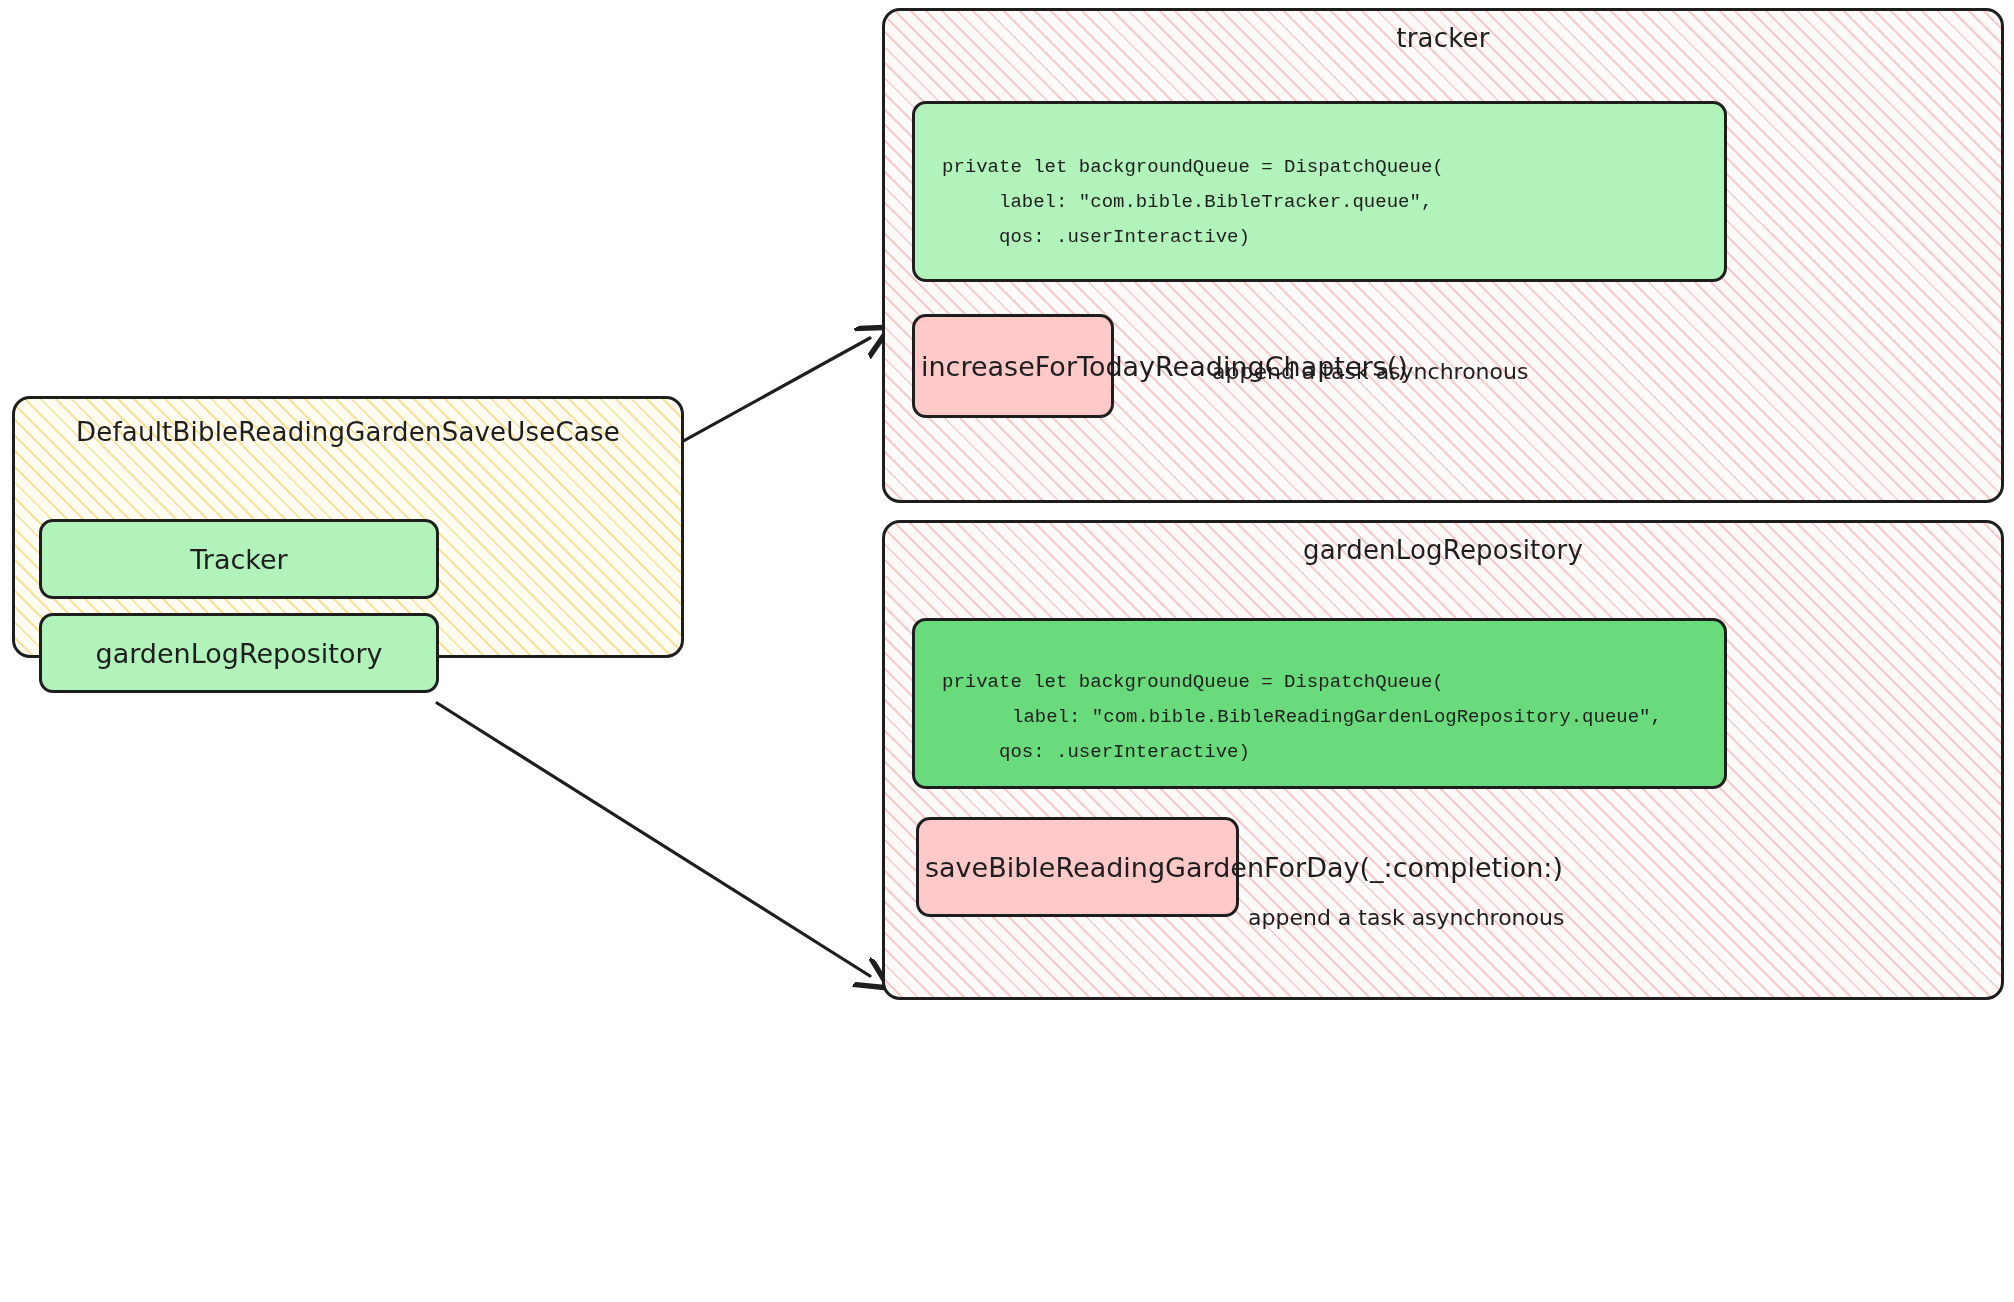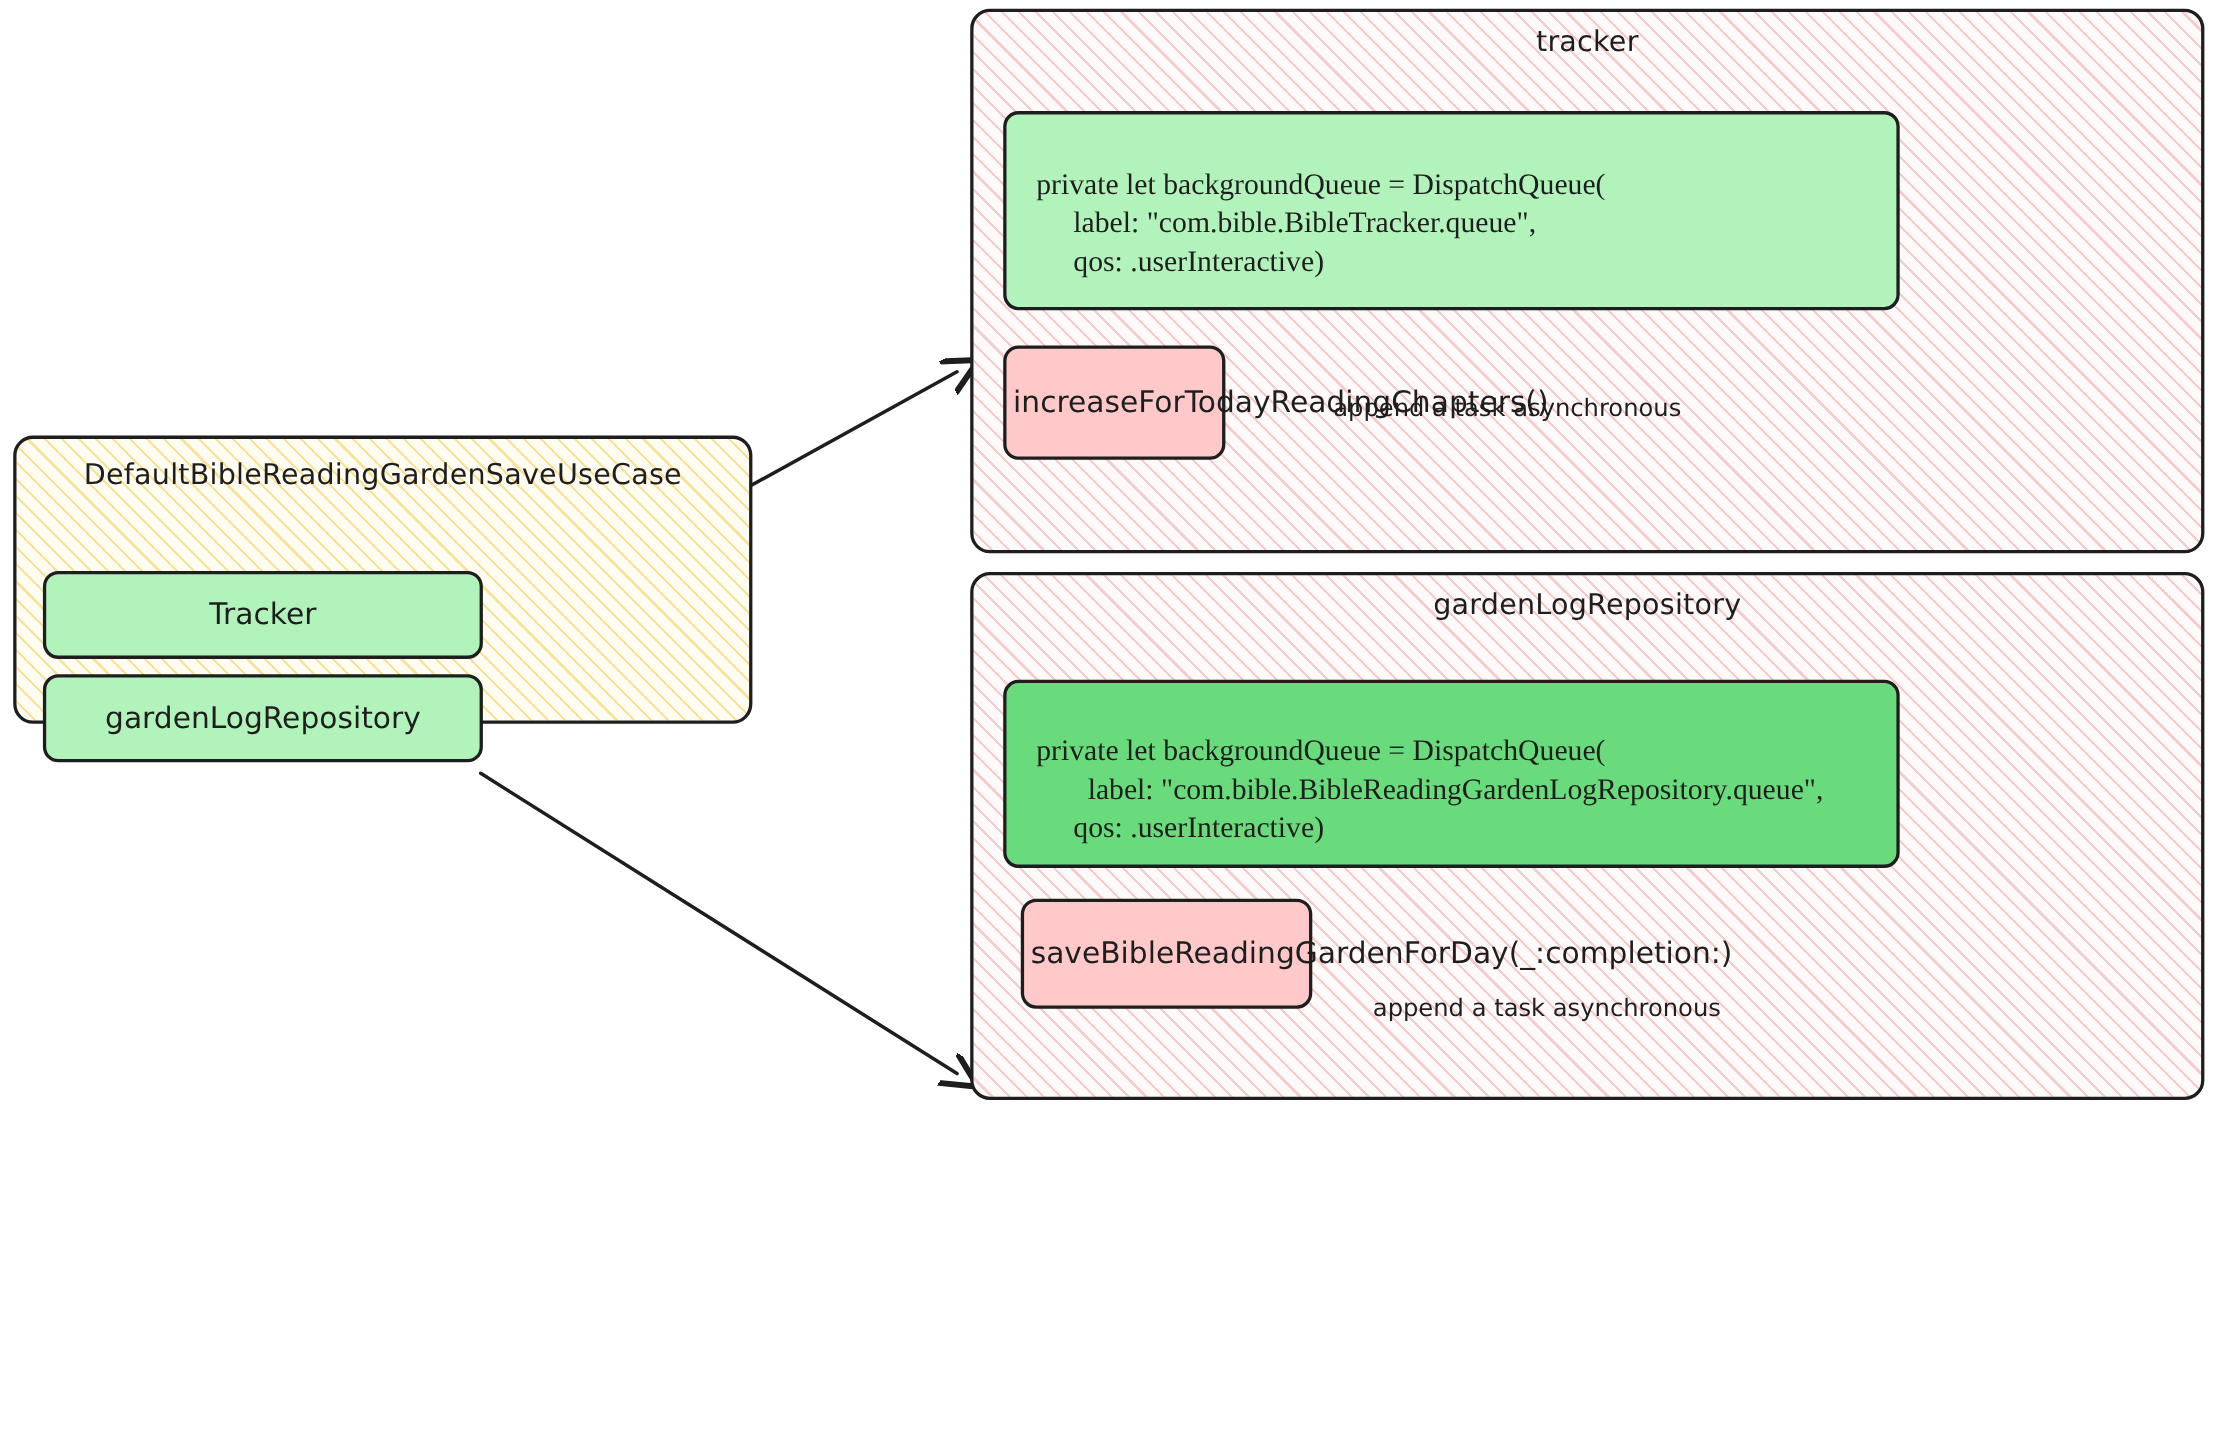--- a/index.html
+++ b/index.html
@@ -62,22 +62,22 @@
     right: 0;
     text-align: center;
     font-family: "DejaVu Sans", sans-serif;
     font-size: 26px;
     color: #1e1e1e;
     letter-spacing: 0.2px;
     white-space: nowrap;
   }
   .code {
     position: absolute;
-    font-family: Liberation Serif, serif;
-    font-size: 27px;
+    font-family: Liberation Mono, monospace;
+    font-size: 19px;
     line-height: 35px;
     color: #1e1e1e;
     white-space: pre;
   }
   .prop-label {
     position: absolute;
     left: 0;
     right: 0;
     top: 50%;
     transform: translateY(-50%);
@@ -167,20 +167,20 @@
   <div class="box hatch-pink" style="left:882px; top:520px; width:1122px; height:480px;">
 
     <div class="title" style="top:12px;">gardenLogRepository</div>
 
     <div class="box fill-green-dark" style="left:27px; top:95px; width:815px; height:171px;">
       <div class="code" style="left:27px; top:44px;">private let backgroundQueue = DispatchQueue(</div>
       <div class="code" style="left:40px; top:79px;">     label: "com.bible.BibleReadingGardenLogRepository.queue",</div>
       <div class="code" style="left:27px; top:114px;">     qos: .userInteractive)</div>
     </div>
 
-    <div class="box fill-pink" style="left:43px; top:294px; width:265px; height:100px;">
+    <div class="box fill-pink" style="left:31px; top:294px; width:323px; height:100px;">
       <div class="method-label">saveBibleReadingGardenForDay(_:completion:)</div>
     </div>
 
     <div class="annot" style="left:363px; top:382px;">append a task asynchronous</div>
   </div>
 
 </div>
 
 </body></html>

